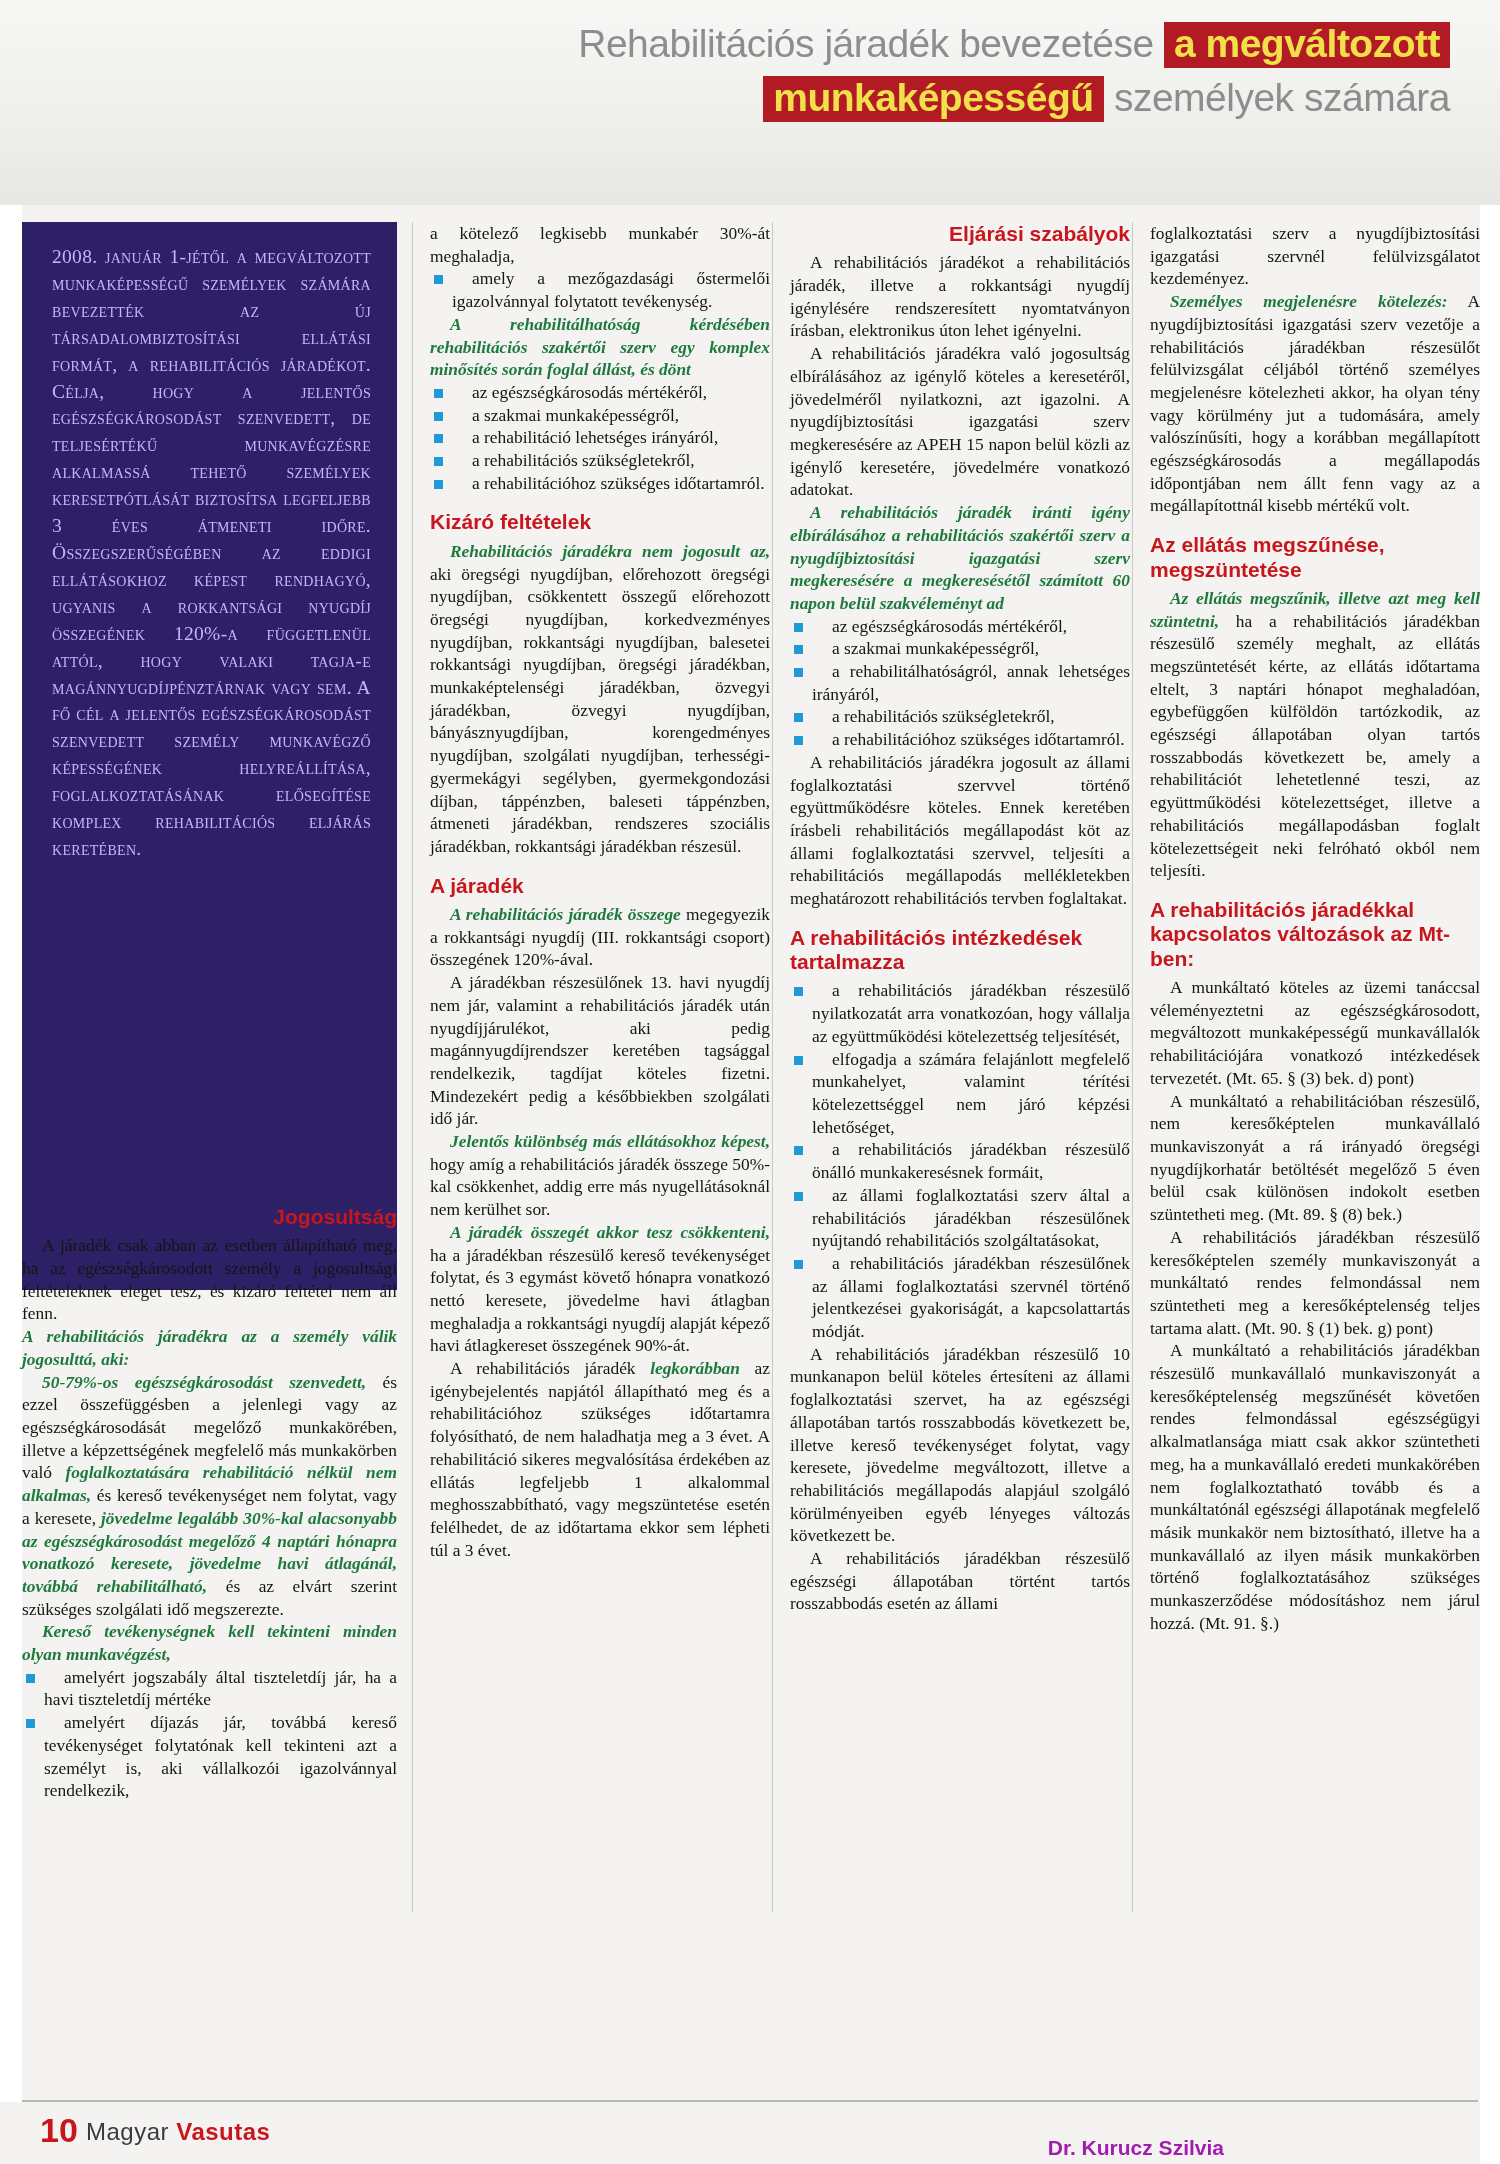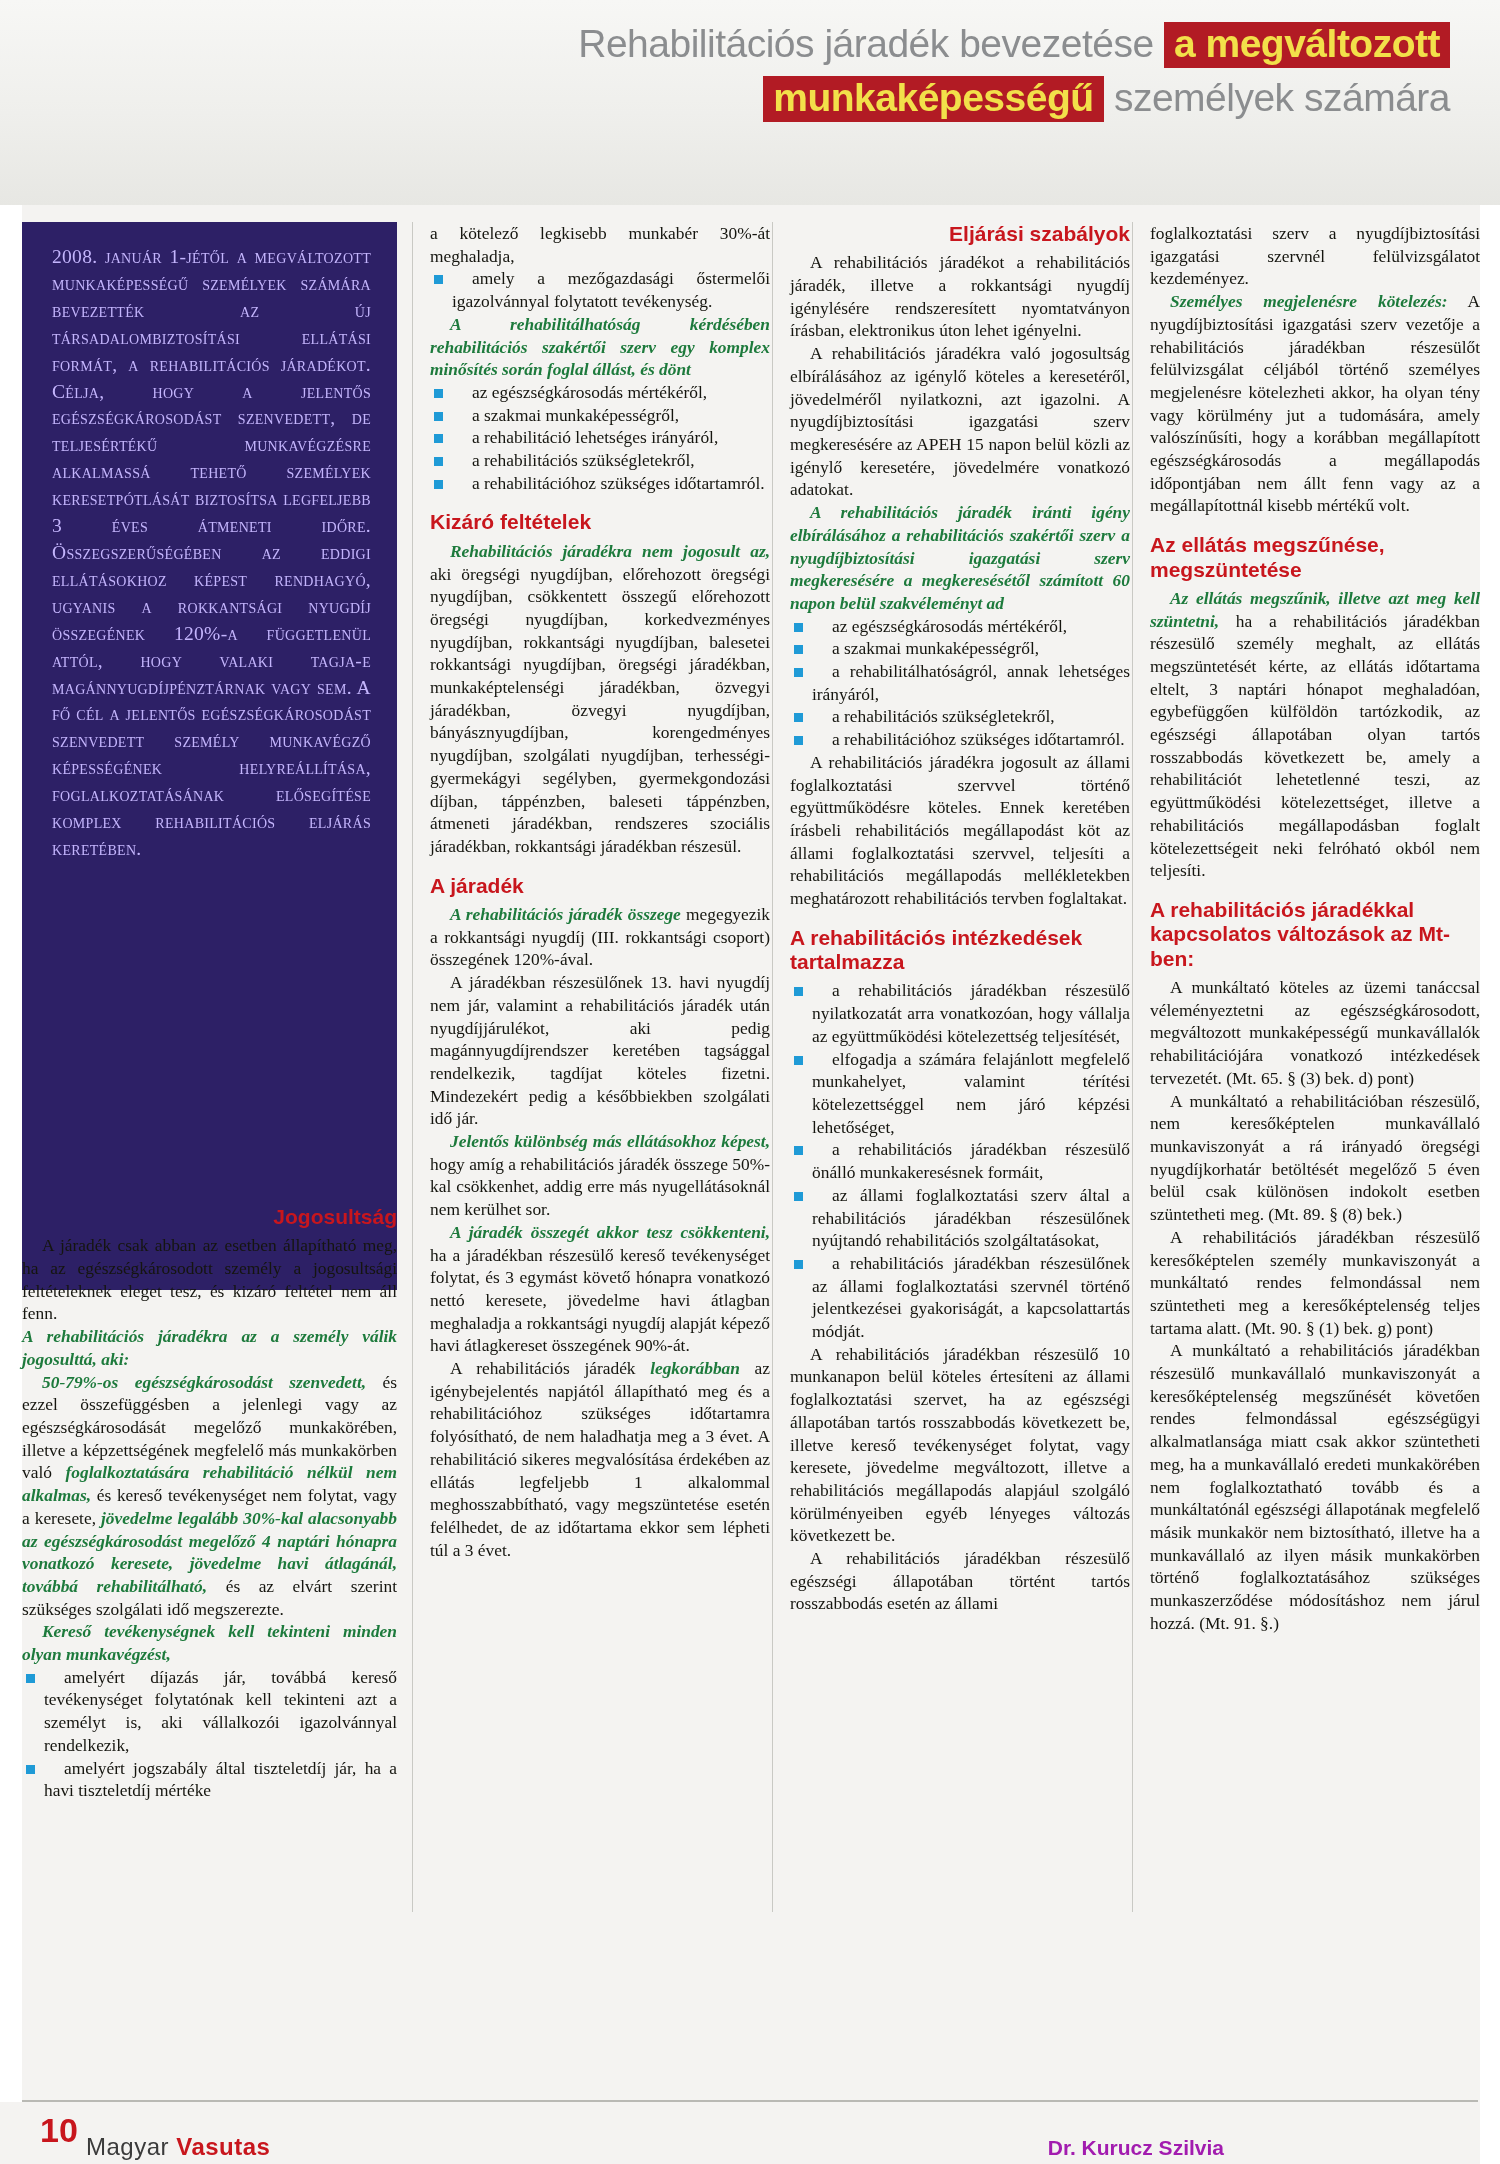--- a/index.html
+++ b/index.html
@@ -121,21 +121,21 @@
   }
   .footrule{
     position:absolute;left:22px;bottom:62px;width:1456px;height:2px;background:#b9b9b4;
   }
   .pagenum{
     position:absolute;left:40px;bottom:14px;
     font-family:"Liberation Sans", sans-serif;
     font-size:34px;font-weight:700;color:#c8161d;
   }
   .magname{
-    position:absolute;left:86px;bottom:3px;
+    position:absolute;left:86px;bottom:18px;
     font-family:"Liberation Sans", sans-serif;
     font-size:24px;color:#3b3b3b;letter-spacing:0.5px;
   }
   .magname b{color:#c8161d;}
   .byline{
     position:absolute;right:40px;bottom:4px;
     font-family:"Liberation Sans", sans-serif;
     font-size:21px;color:#a21caf;font-weight:700;
   }
   .leftbar{
@@ -172,22 +172,22 @@
   <div class="leadbox">
     <div class="leadbox-inner">2008. január 1-jétől a megváltozott munkaképességű személyek számára bevezették az új társadalombiztosítási ellátási formát, a rehabilitációs járadékot. Célja, hogy a jelentős egészségkárosodást szenvedett, de teljesértékű munkavégzésre alkalmassá tehető személyek keresetpótlását biztosítsa legfeljebb 3 éves átmeneti időre. Összegszerűségében az eddigi ellátásokhoz képest rendhagyó, ugyanis a rokkantsági nyugdíj összegének 120%-a függetlenül attól, hogy valaki tagja-e magánnyugdíjpénztárnak vagy sem. A fő cél a jelentős egészségkárosodást szenvedett személy munkavégző képességének helyreállítása, foglalkoztatásának elősegítése komplex rehabilitációs eljárás keretében.</div>
   </div>
 
   <div class="col" id="col1">
     <div class="h-red first">Jogosultság</div>
     <p>A járadék csak abban az esetben állapítható meg, ha az egészségkárosodott személy a jogosultsági feltételeknek eleget tesz, és kizáró feltétel nem áll fenn.</p>
     <p class="noind"><span class="green-i">A rehabilitációs járadékra az a személy válik jogosulttá, aki:</span></p>
     <p><span class="green-i">50-79%-os egészségkárosodást szenvedett,</span><span> és ezzel összefüggésben a jelenlegi vagy az egészségkárosodását megelőző munkakörében, illetve a képzettségének megfelelő más munkakörben való </span><span class="green-i">foglalkoztatására rehabilitáció nélkül nem alkalmas,</span><span> és kereső tevékenységet nem folytat, vagy a keresete, </span><span class="green-i">jövedelme legalább 30%-kal alacsonyabb az egészségkárosodást megelőző 4 naptári hónapra vonatkozó keresete, jövedelme havi átlagánál, továbbá rehabilitálható,</span><span> és az elvárt szerint szükséges szolgálati idő megszerezte.</span></p>
     <p><span class="green-i">Kereső tevékenységnek kell tekinteni minden olyan munkavégzést,</span></p>
+    <p class="bullet">amelyért jogszabály által tiszteletdíj jár, ha a havi tiszteletdíj mértéke</p>
     <p class="bullet">amelyért díjazás jár, továbbá kereső tevékenységet folytatónak kell tekinteni azt a személyt is, aki vállalkozói igazolvánnyal rendelkezik,</p>
-    <p class="bullet">amelyért jogszabály által tiszteletdíj jár, ha a havi tiszteletdíj mértéke</p>
   </div>
 
   <div class="col" id="col2">
     <p class="noind">a kötelező legkisebb munkabér 30%-át meghaladja,</p>
     <p class="bullet">amely a mezőgazdasági őstermelői igazolvánnyal folytatott tevékenység.</p>
     <p><span class="green-i">A rehabilitálhatóság kérdésében rehabilitációs szakértői szerv egy komplex minősítés során foglal állást, és dönt</span></p>
     <p class="bullet">az egészségkárosodás mértékéről,</p>
     <p class="bullet">a szakmai munkaképességről,</p>
     <p class="bullet">a rehabilitáció lehetséges irányáról,</p>
     <p class="bullet">a rehabilitációs szükségletekről,</p>

